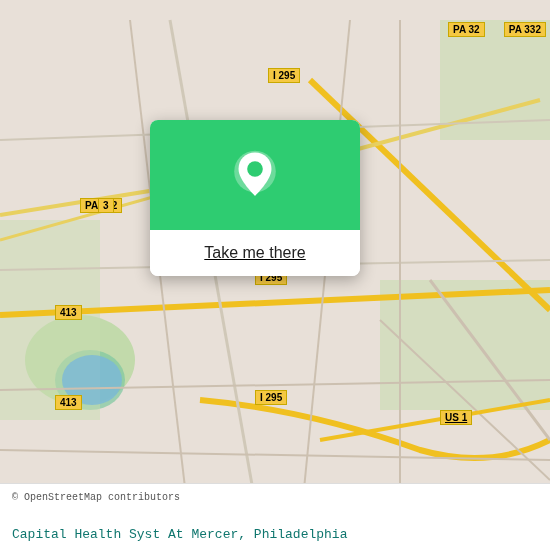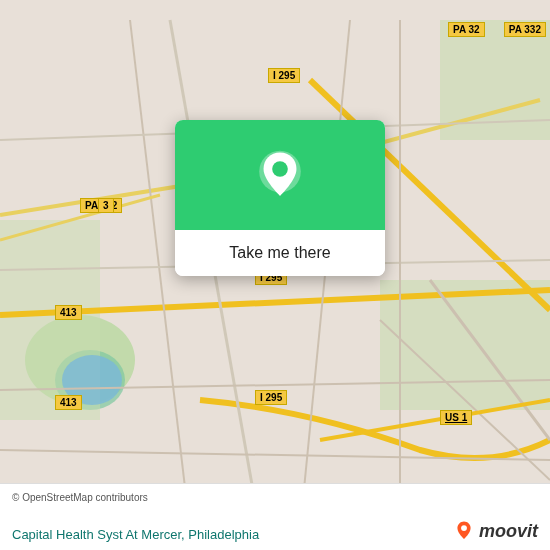--- a/index.html
+++ b/index.html
@@ -37,27 +37,28 @@
       font-weight: bold;
       color: #000;
       padding: 1px 4px;
       white-space: nowrap;
     }
 
     
     #take-me-there-card {
       position: absolute;
       top: 120px;
-      left: 175px;
+      left: 150px;
       width: 210px;
       background: white;
       border-radius: 8px;
       box-shadow: 0 4px 16px rgba(0,0,0,0.3);
       overflow: hidden;
       text-align: center;
+      text-decoration: underline;
     }
 
     #card-green-area {
       background: #2ecc71;
       width: 100%;
       height: 110px;
       display: flex;
       align-items: center;
       justify-content: center;
     }
@@ -82,23 +83,24 @@
 
     
     #bottom-bar {
       position: absolute;
       bottom: 0;
       left: 0;
       width: 100%;
       background: white;
       border-top: 1px solid #ddd;
       display: flex;
-      align-items: flex-end;
+      align-items: flex-start;
       padding: 8px 12px;
       justify-content: space-between;
+      font-family: Liberation Mono, monospace;
     }
 
     #bottom-bar-left {
       display: flex;
       flex-direction: column;
     }
 
     #osm-attribution {
       font-size: 10px;
       color: #555;
@@ -191,22 +193,15 @@
       </svg>
     </div>
     <button id="card-button">Take me there</button>
   </div>
 
   <div id="bottom-bar">
     <div id="bottom-bar-left">
       <span id="osm-attribution">© OpenStreetMap contributors</span>
       <span id="location-name">Capital Health Syst At Mercer, Philadelphia</span>
     </div>
-    <div id="moovit-logo">
-      <svg id="moovit-pin" viewBox="0 0 24 30" xmlns="http://www.w3.org/2000/svg" width="22" height="28">
-        <path d="M12 2 C7 2 3 6 3 11 C3 18 12 26 12 26 C12 26 21 18 21 11 C21 6 17 2 12 2 Z" fill="#ff5722"></path>
-        <circle cx="12" cy="11" r="4" fill="white"></circle>
-      </svg>
-      <span id="moovit-text">moovit</span>
-    </div>
   </div>
 
 </div>
 
 </body></html>

